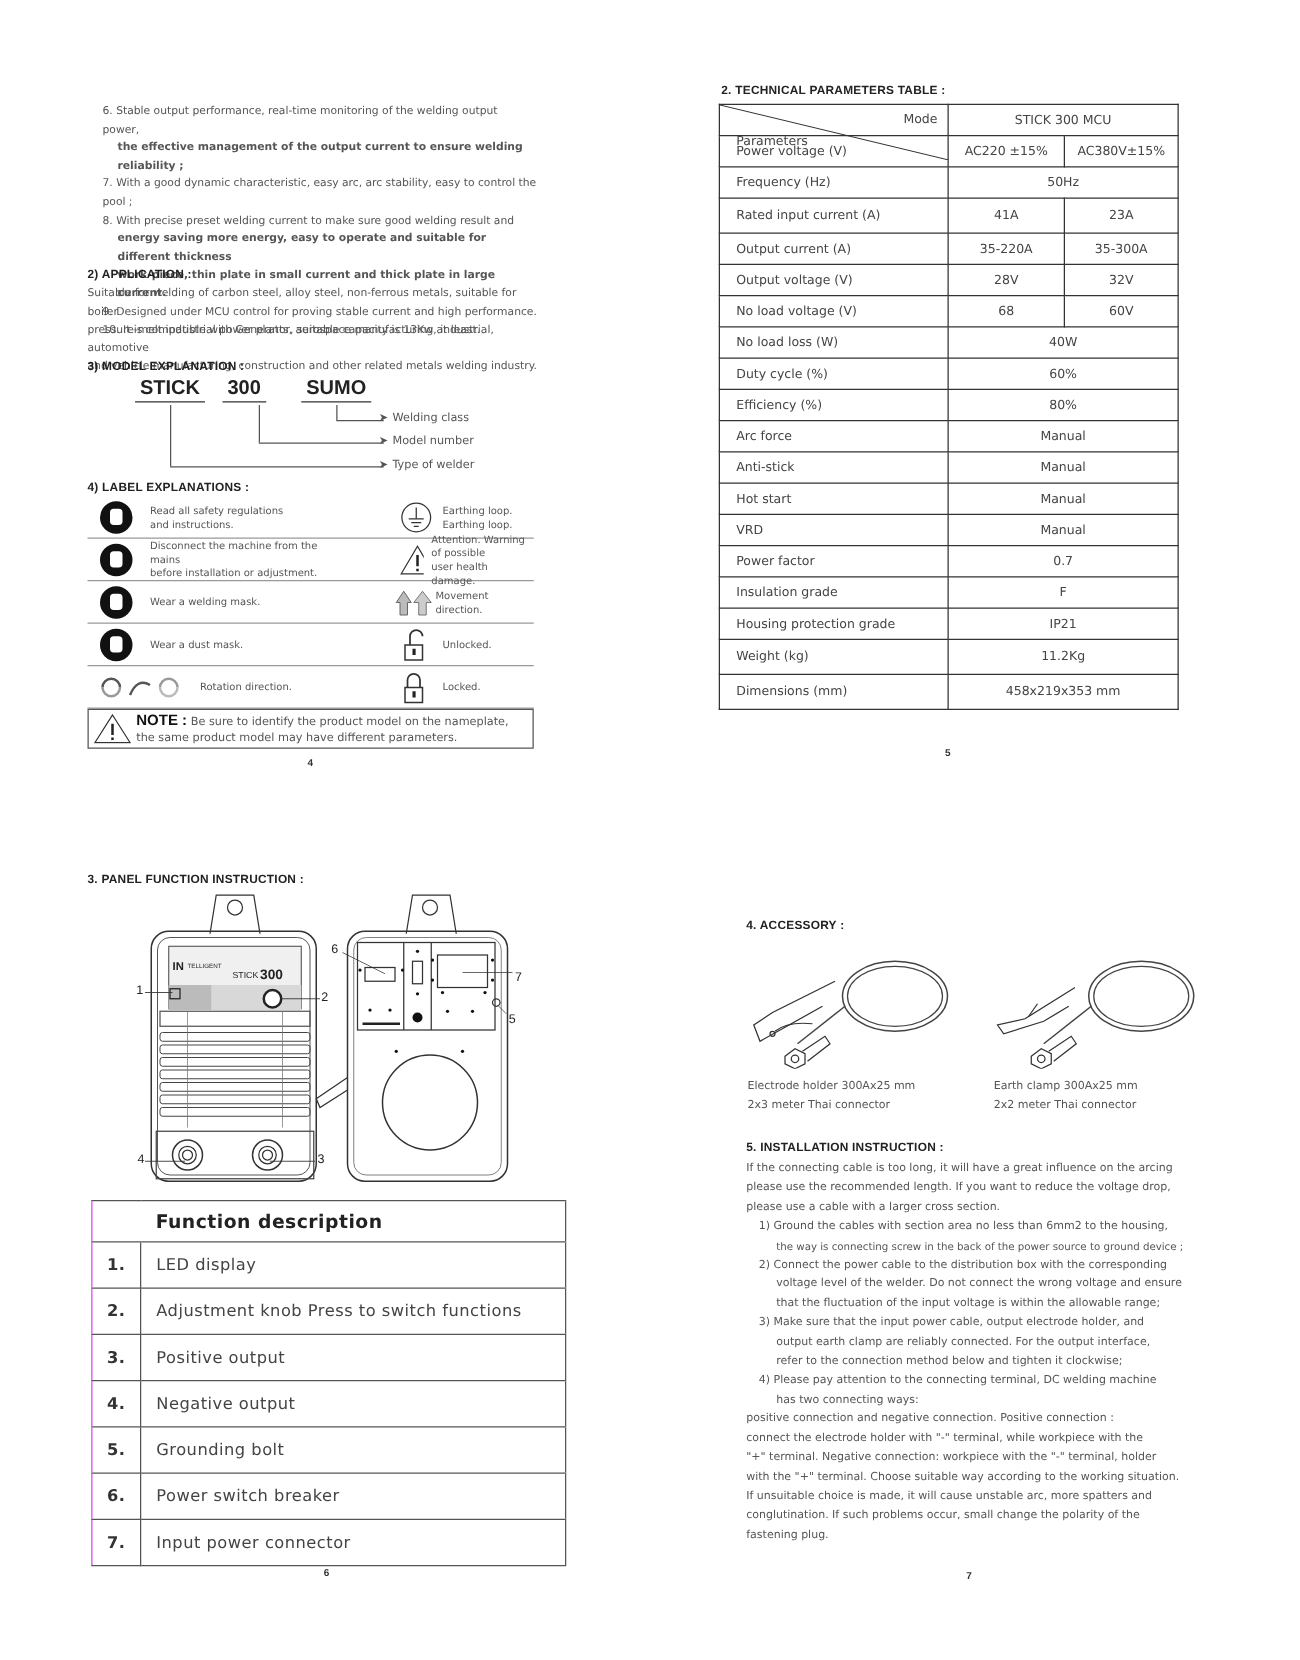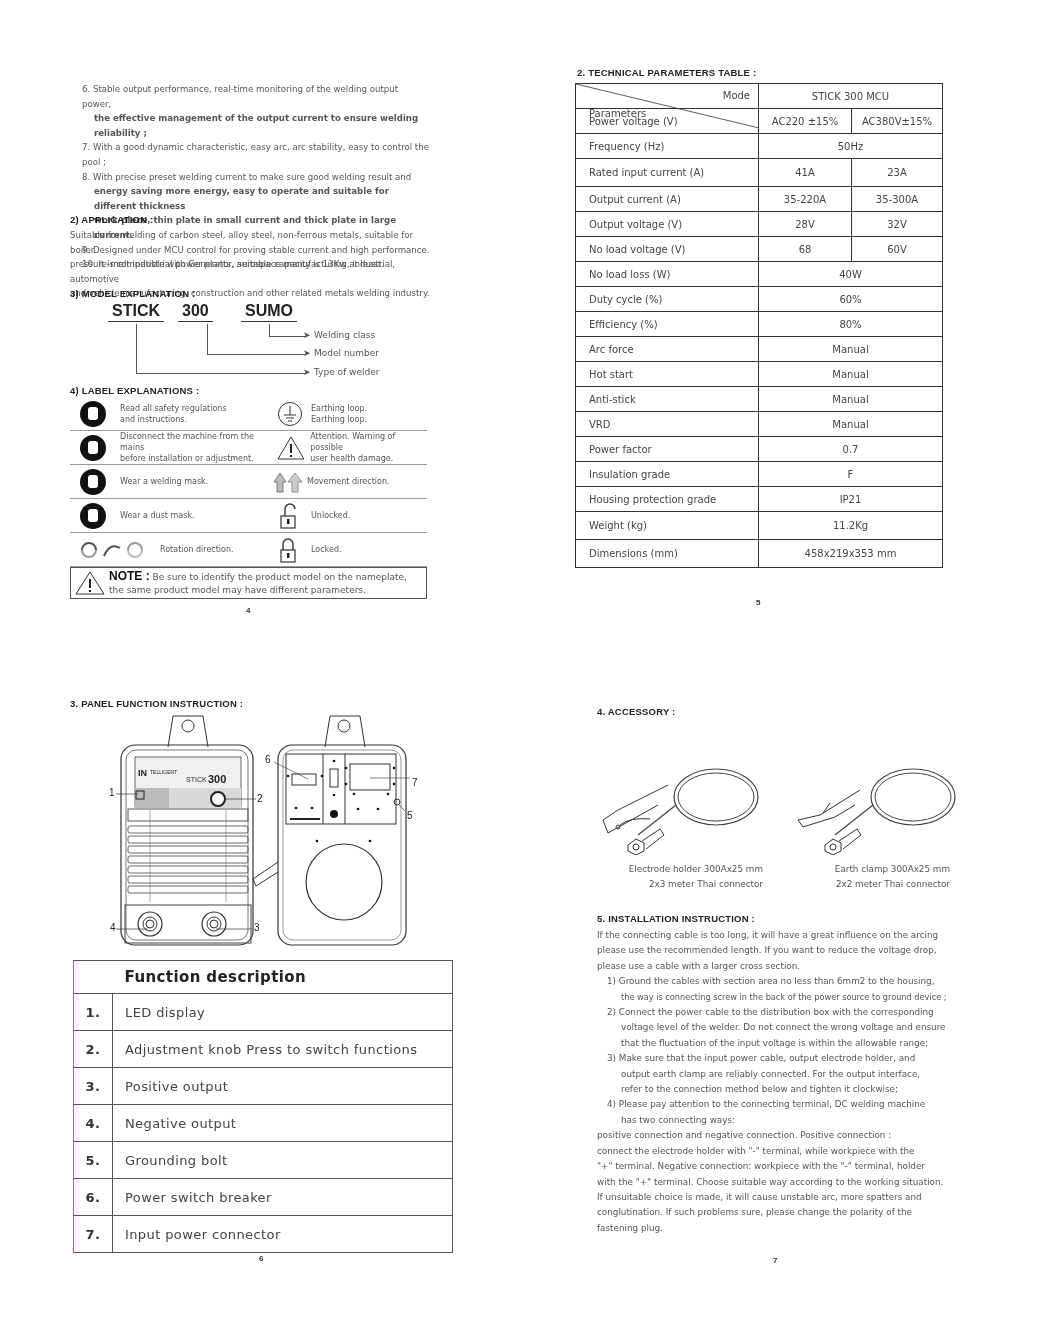--- a/index.html
+++ b/index.html
@@ -15,21 +15,21 @@
   .feat .ind{padding-left:24px;font-weight:bold;}
   .feat .it{padding-left:12px;}
 
   
   .model-word{font-family:"Liberation Sans",sans-serif;font-size:16px;font-weight:bold;color:#222;border-bottom:1px solid #333;padding:0 4px 1px 4px;}
   .model-lbl{font-size:9px;color:#555;}
   .ln{position:absolute;background:#555;}
 
   
   .lbl-table{left:70px;top:397px;width:357px;}
-  .lbl-row{display:flex;height:33px;border-bottom:1px solid #999;}
+  .lbl-row{display:flex;height:33px;border-bottom:1px solid #999;gap:43px;}
   .lbl-row .c1{width:207px;display:flex;align-items:center;}
   .lbl-row .c2{flex:1;display:flex;align-items:center;}
   .lbl-txt{font-size:8px;line-height:11px;color:#555;}
   .ico-round{width:26px;height:26px;border-radius:50%;background:#111;margin:0 14px 0 10px;flex:none;position:relative;}
   .ico-round::after{content:"";position:absolute;left:8px;top:6px;width:10px;height:13px;background:#fff;border-radius:3px;}
 
   .note{left:70px;top:567px;width:355px;height:30px;border:1px solid #555;}
   .note .tri{position:absolute;left:4px;top:3px;}
   .note .t{position:absolute;left:38px;top:2px;font-size:9px;line-height:13px;color:#555;}
   .note .t b{font-family:"Liberation Sans",sans-serif;font-size:12px;color:#111;}
@@ -49,21 +49,21 @@
   table.fn tr.hd td{font-size:15px;font-weight:bold;color:#222;height:30px;}
   table.fn{border-left:1px solid #d946ef;border-right:1px solid #555;}
 
   .num-callout{font-size:10px;color:#222;font-family:"Liberation Sans",sans-serif;}
 
   
   .inst{left:597px;top:928px;width:360px;}
   .inst div{font-size:8.8px;line-height:15.4px;color:#555;}
   .inst .li{padding-left:10px;}
   .inst .li2{padding-left:24px;}
-  .acc-cap{font-size:8.8px;line-height:15px;color:#555;text-align:right;}
+  .acc-cap{font-size:8.8px;line-height:15px;color:#555;text-align:left;}
 </style>
 </head>
 <body>
 
 <div class="abs feat">
   <div class="it"><span>6.</span> <span>Stable output performance, real-time monitoring of the welding output power,</span></div>
   <div class="ind">the effective management of the output current to ensure welding reliability ;</div>
   <div class="it"><span>7.</span> <span>With a good dynamic characteristic, easy arc, arc stability, easy to control the pool ;</span></div>
   <div class="it"><span>8.</span> <span>With precise preset welding current to make sure good welding result and</span></div>
   <div class="ind">energy saving more energy, easy to operate and suitable for different thickness</div>
@@ -244,25 +244,25 @@
       </tr>
   <tr>
         <td class="pn">Efficiency (%)</td>
         <td class="v" colspan="2">80%</td>
       </tr>
   <tr>
         <td class="pn">Arc force</td>
         <td class="v" colspan="2">Manual</td>
       </tr>
   <tr>
+        <td class="pn">Anti-stick</td>
+        <td class="v" colspan="2">Manual</td>
+      </tr>
+  <tr>
         <td class="pn">Hot start</td>
-        <td class="v" colspan="2">Manual</td>
-      </tr>
-  <tr>
-        <td class="pn">Anti-stick</td>
         <td class="v" colspan="2">Manual</td>
       </tr>
   <tr>
         <td class="pn">VRD</td>
         <td class="v" colspan="2">Manual</td>
       </tr>
   <tr>
         <td class="pn">Power factor</td>
         <td class="v" colspan="2">0.7</td>
       </tr>
@@ -414,21 +414,21 @@
         <td class="d">Power switch breaker</td>
       </tr>
   <tr>
         <td class="n">7.</td>
         <td class="d">Input power connector</td>
       </tr>
 </tbody>
   </table>
 <div class="abs pnum" style="left:259px;top:1254px;">6</div>
 
-<div class="abs h" style="left:597px;top:706px;">4. ACCESSORY :</div>
+<div class="abs h" style="left:597px;top:735px;">4. ACCESSORY :</div>
 
 <svg class="abs" style="left:598px;top:755px;" width="170" height="100">
   <ellipse cx="118" cy="42" rx="42" ry="28" fill="none" stroke="#444" stroke-width="1.2"></ellipse>
   <ellipse cx="118" cy="42" rx="38" ry="24" fill="none" stroke="#444" stroke-width="1"></ellipse>
   <path d="M78 50 L40 80" stroke="#444" stroke-width="1.2" fill="none"></path>
   <path d="M70 30 L20 55 L5 65 L10 78 L60 50" fill="none" stroke="#333" stroke-width="1"></path>
   <path d="M22 70 q10 -8 30 -6" fill="none" stroke="#333"></path>
   <circle cx="20" cy="72" r="2" fill="none" stroke="#333"></circle>
   <polygon points="30,90 38,84 46,88 46,96 38,100 30,96" fill="none" stroke="#333"></polygon>
   <circle cx="38" cy="92" r="3" fill="none" stroke="#333"></circle>
@@ -467,16 +467,16 @@
   <div class="li">3) Make sure that the input power cable, output electrode holder, and</div>
   <div class="li2">output earth clamp are reliably connected. For the output interface,</div>
   <div class="li2">refer to the connection method below and tighten it clockwise;</div>
   <div class="li">4) Please pay attention to the connecting terminal, DC welding machine</div>
   <div class="li2">has two connecting ways:</div>
   <div>positive connection and negative connection. Positive connection :</div>
   <div>connect the electrode holder with "-" terminal, while workpiece with the</div>
   <div>"+" terminal. Negative connection: workpiece with the "-" terminal, holder</div>
   <div>with the "+" terminal. Choose suitable way according to the working situation.</div>
   <div>If unsuitable choice is made, it will cause unstable arc, more spatters and</div>
-  <div>conglutination. If such problems sure, please change the polarity of the</div>
+  <div>conglutination. If such problems occur, small change the polarity of the</div>
   <div>fastening plug.</div>
 </div>
 <div class="abs pnum" style="left:773px;top:1256px;">7</div>
 
 </body></html>

